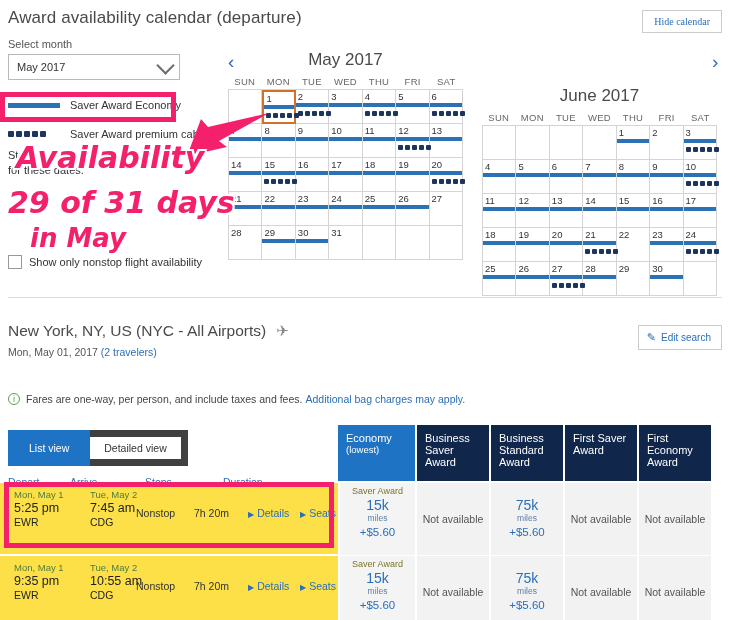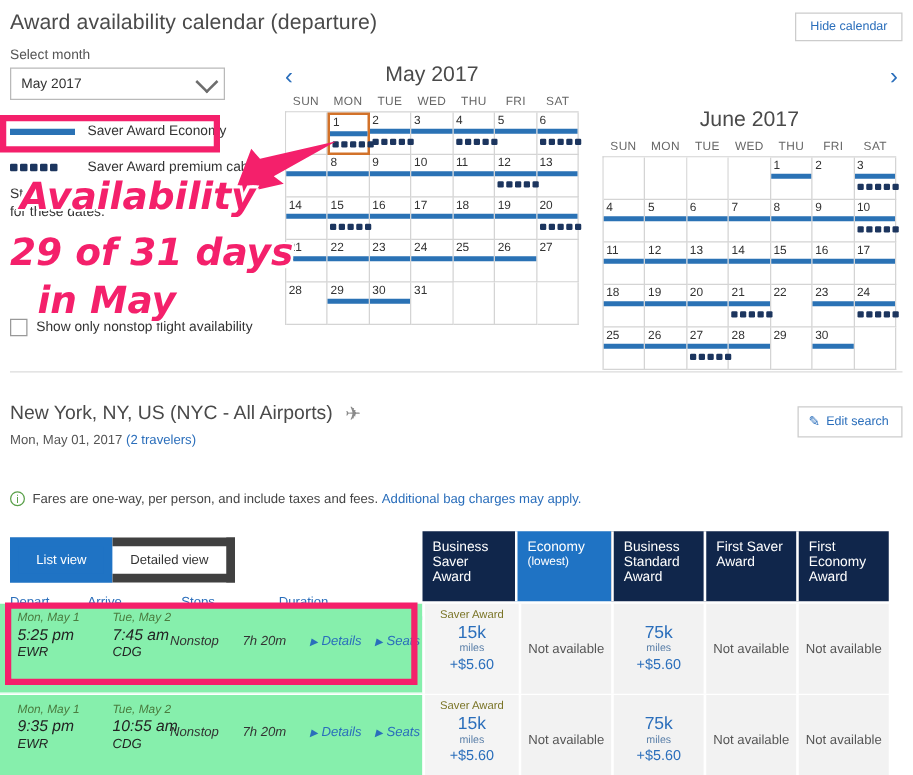--- a/index.html
+++ b/index.html
@@ -13,21 +13,21 @@
   
   #cal-panel { position:relative; height:300px; }
   #page-title {
     position:absolute; left:8px; top:8px;
     font-size:17px; color:#4a4a4a; font-weight:400; letter-spacing:.1px;
   }
   #hide-cal {
     position:absolute; right:8px; top:10px;
     border:1px solid #ccc; background:#fff; color:#2a6ebb;
     font-size:10px; padding:5px 11px; cursor:pointer;
-    font-family:Liberation Sans, sans-serif;
+    font-family:Liberation Serif, serif;
     margin-left:26px;
   }
   #select-month-label { position:absolute; left:8px; top:38px; font-size:11px; color:#555; }
   #month-select {
     position:absolute; left:8px; top:54px; width:172px; height:26px;
     border:1px solid #b9b9b9; background:#fff; font-size:11px;
     padding:0 24px 0 8px; color:#333; line-height:24px;
     font-family:"Liberation Sans", sans-serif; cursor:pointer;
     display:flex; align-items:center;
   }
@@ -117,23 +117,22 @@
   .fh { color:#fff; font-size:11px; padding:7px 8px 0 8px; height:56px; border-left:2px solid #fff; }
   .fh:first-child { border-left:none; }
   .fh.eco { background:#1f73c4; width:77px; }
   .fh.dark { background:#10264b; width:74px; }
   .fh .sub { font-size:9.5px; }
 
   .frow { position:absolute; left:0; right:8px; display:flex; }
   #frow1 { top:483px; }
   #frow2 { top:556px; }
   .flight-cell {
-    width:338px; height:72px; background:#86efac; position:relative;
+    width:338px; height:72px; background:#fde047; position:relative;
     border-bottom:1px solid #fff;
-    font-style:italic;
   }
   .fc-day { color:#4a7c3f; font-size:9.5px; }
   .fc-time { font-size:12.5px; color:#222; line-height:16px; }
   .fc-apt { font-size:10.5px; color:#222; }
   .seg { position:absolute; top:6px; }
   .seg1 { left:14px; }
   .seg2 { left:74px;margin-left:16px; }
   .nonstop { position:absolute; left:136px; top:24px; font-size:10.5px; color:#333; }
   .dur { position:absolute; left:194px; top:24px; font-size:10.5px; color:#333; }
   .lnk { position:absolute; top:24px; font-size:10.5px; color:#2a6ebb; cursor:pointer; }
@@ -161,21 +160,21 @@
   #anno-row { left:4px; top:482px; width:330px; height:66px; }
   #anno-arrow { position:absolute; left:181px; top:107px; width:90px; height:52px; pointer-events:none; }
   .anno-text {
     position:absolute; color:#f4206b; font-weight:bold; font-style:italic;
     font-family:"DejaVu Sans", sans-serif; pointer-events:none;
     text-shadow: 2px 2px 0 #fff, -2px 2px 0 #fff, 2px -2px 0 #fff, -2px -2px 0 #fff,
                  0 2px 0 #fff, 2px 0 0 #fff, 0 -2px 0 #fff, -2px 0 0 #fff;
   }
   #anno-t1 { left:16px; top:140px; font-size:30px; }
   #anno-t2 { left:8px; top:185px; font-size:30px; }
-  #anno-t3 { left:30px; top:223px; font-size:30px; }
+  #anno-t3 { left:30px; top:223px; font-size:26px; }
 </style>
 </head>
 <body>
 
 <div id="cal-panel">
 
   <div id="page-title">Award availability calendar (departure)</div>
 
   <button id="hide-cal">Hide calendar</button>
 
@@ -627,26 +626,26 @@
   <div id="col-headers">
     <span id="ch-depart">Depart</span>
     <span id="ch-arrive">Arrive</span>
     <span id="ch-stops">Stops</span>
     <span id="ch-duration">Duration</span>
   </div>
   <div id="accent-underline"></div>
 </div>
 
 <div id="fare-head">
-    <div class="fh dark">
-      <div>Business Saver Award</div>
-    </div>
     <div class="fh eco">
       <div>Economy</div>
       <div class="sub">(lowest)</div>
+    </div>
+    <div class="fh dark">
+      <div>Business Saver Award</div>
     </div>
     <div class="fh dark">
       <div>Business Standard Award</div>
     </div>
     <div class="fh dark">
       <div>First Saver Award</div>
     </div>
     <div class="fh dark">
       <div>First Economy Award</div>
     </div>

